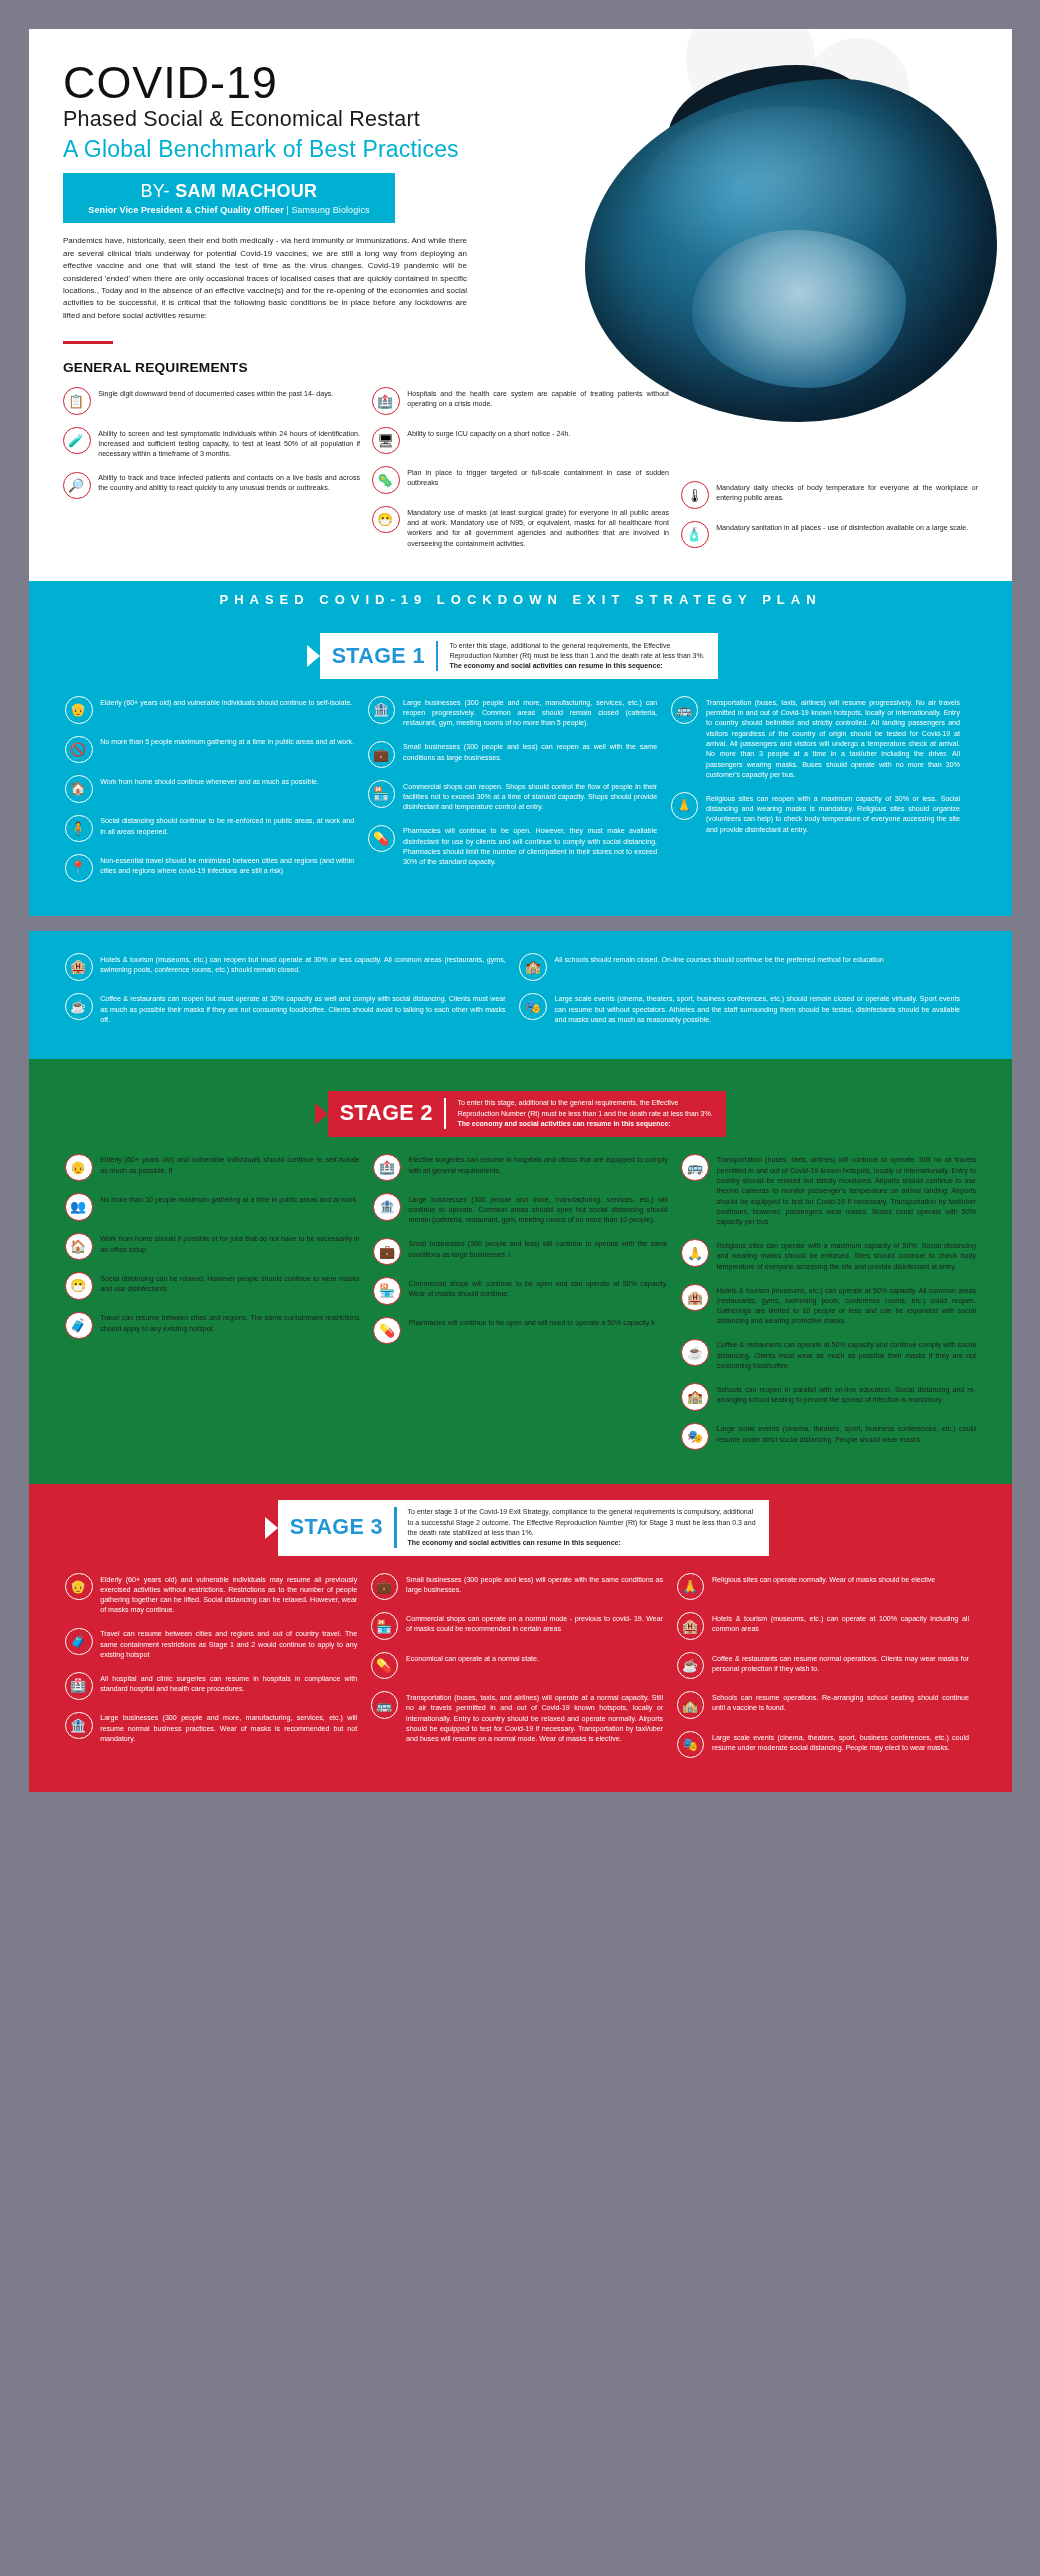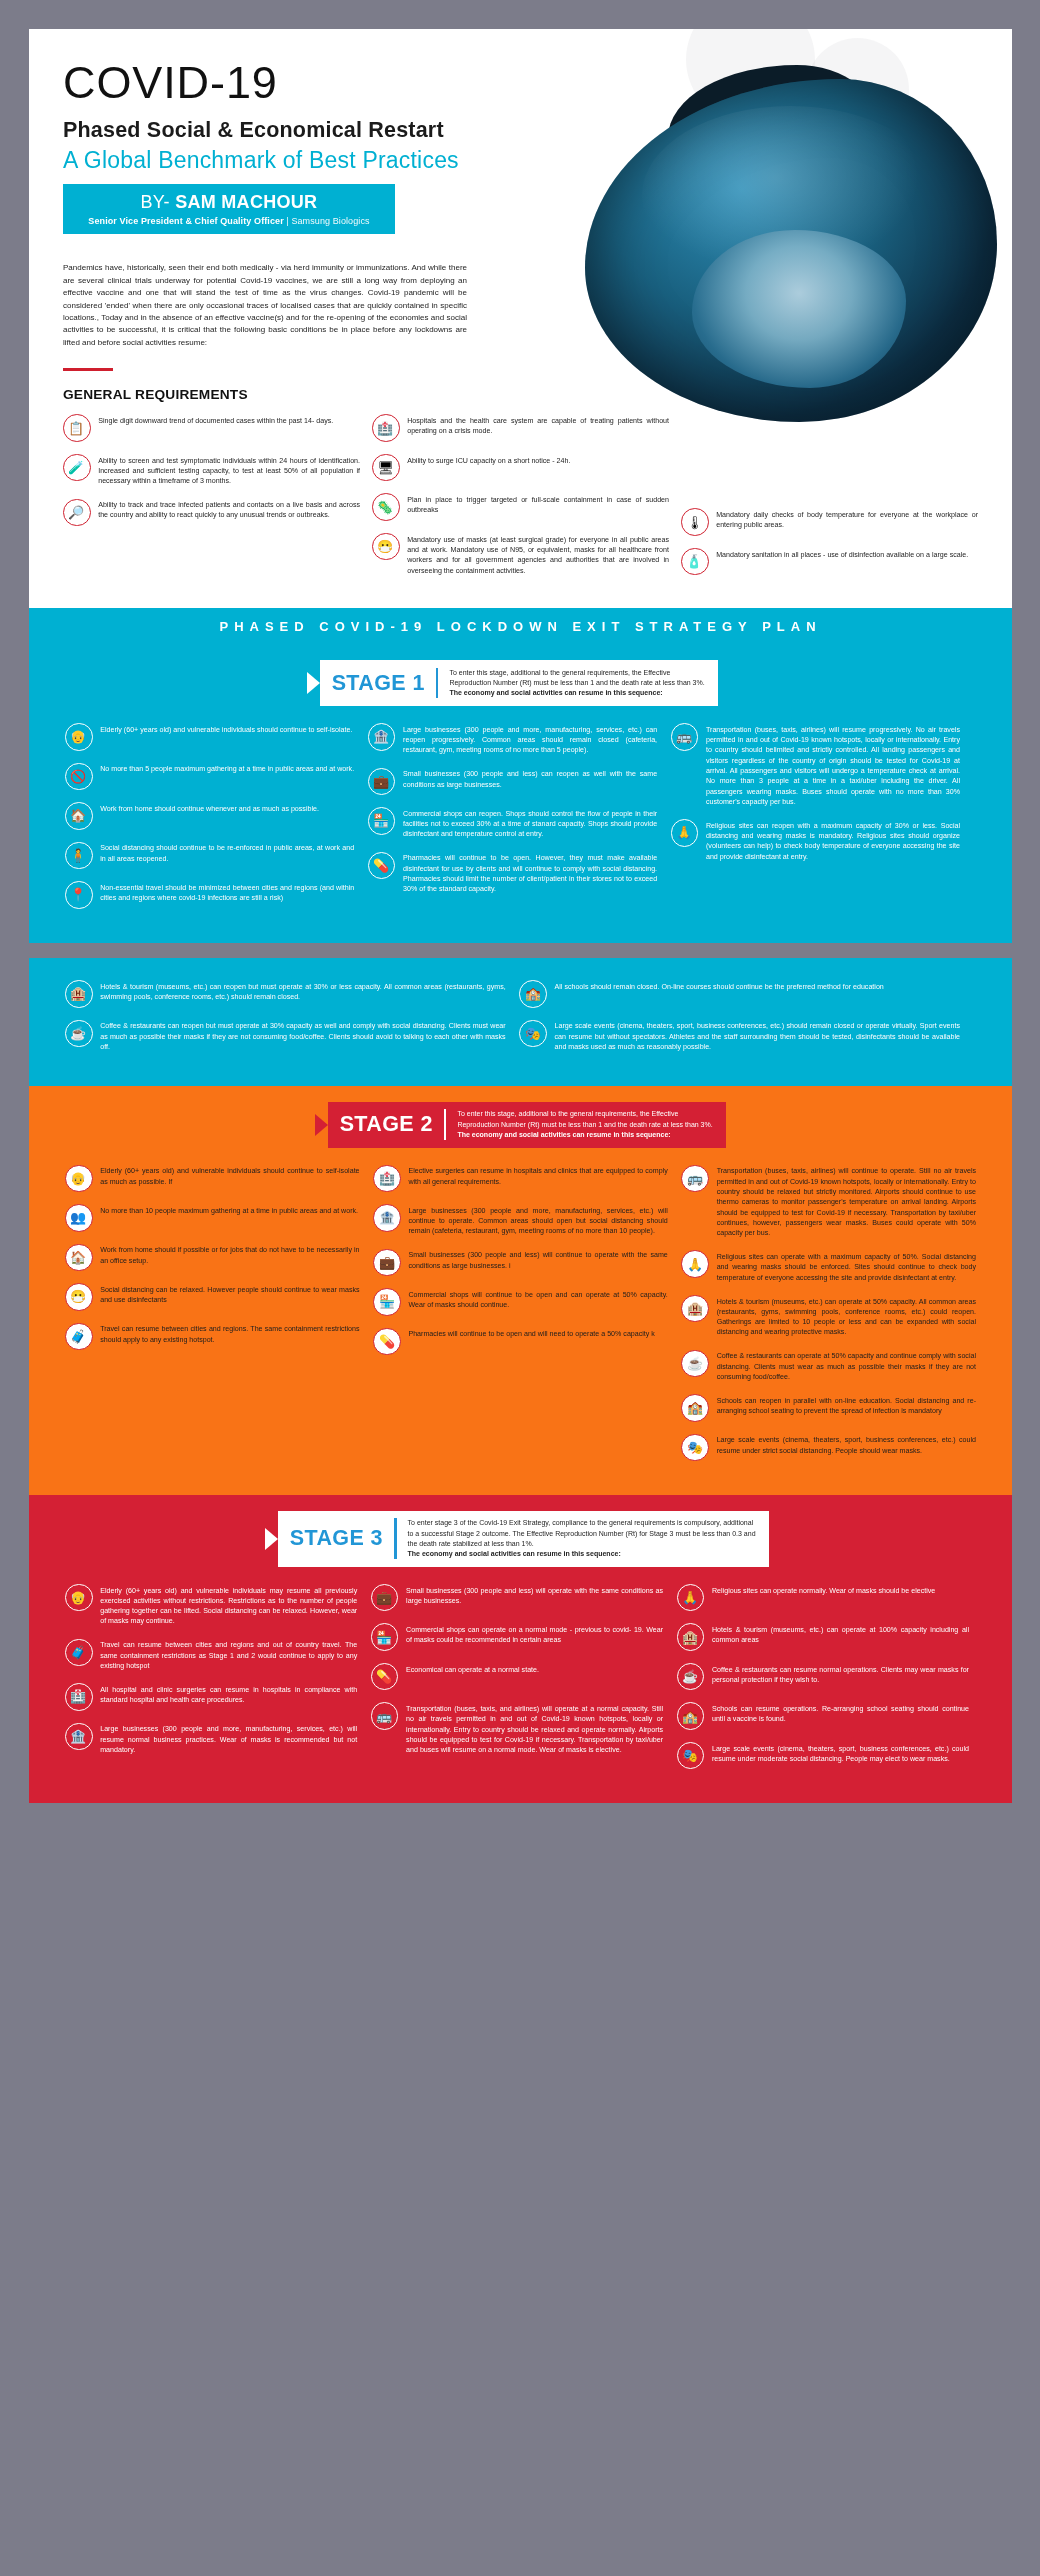--- a/index.html
+++ b/index.html
@@ -42,30 +42,30 @@
   .blob-dark {
     position: absolute; right: 129px; top: 36px; width: 215px; height: 112px;
     background: #0b1c28; border-radius: 60% 40% 55% 45% / 65% 60% 40% 35%;
   }
 
   .title-block { position: relative; z-index: 3; width: 481px; }
   h1.main-title {
     font-size: 45px; font-weight: 300; letter-spacing: 0.9px; color: #111;
     line-height: 1.02;
   }
-  .sub-title { font-size: 21.5px; font-weight: 700; color: #1b1b1b; margin-top: 12px; letter-spacing: 0.2px; }
+  .sub-title { font-size: 21.5px; font-weight: 400; color: #1b1b1b; margin-top: 1px; letter-spacing: 0.2px; }
   .benchmark { font-size: 23px; font-weight: 300; color: #00b0d2; margin-top: 4.3px; letter-spacing: 0.2px; }
 
   .byline { background: #00b0d2; margin-top: 10.3px; padding: 7.7px 12px 8.6px 12px; width: 332px; }
   .byline-top { color: #fff; font-size: 18px; text-align: center; letter-spacing: 0.3px; }
   .byline-top b { font-weight: 700; }
   .byline-sub { color: #fff; font-size: 9px; font-weight: 700; text-align: center; margin-top: 2.6px; letter-spacing: 0.1px; }
   .byline-sub span.light { font-weight: 400; opacity: .95; }
 
-  .intro { position: relative; z-index: 3; width: 404px; margin-top: 28px; font-size: 8px;
+  .intro { position: relative; z-index: 3; width: 404px; margin-top: 12px; font-size: 8px;
            line-height: 1.55; color: #1d1d1d; text-align: justify; }
 
   
   .gr-head { position: relative; z-index: 3; margin-top: 19px; }
   .gr-rule { width: 50px; height: 3.4px; background: #cf1f2e; margin-bottom: 6.9px; }
   .gr-title { font-size: 13.7px; font-weight: 700; color: #111; letter-spacing: 0.2px; margin-top: 16px; }
 
   .gr-grid { position: relative; z-index: 3; margin-top: 12px; padding-bottom: 20.6px; }
   .gr-row { display: flex; gap: 12px; }
   .gr-col { width: 33.33%; }
@@ -80,21 +80,21 @@
   .ic.white { border-color: #fff; background: transparent; }
 
   
   .phased-bar {
     background: #00b0d2; color: #fff; text-align: center;
     font-size: 13px; font-weight: 700; letter-spacing: 6px; padding: 11px 0 10.3px 0;
   }
 
   
   .stage-cyan { background: #00b0d2; padding: 0 16px 22px 0; }
-  .stage-white { background: #f97316; padding: 0 0 22px 0; }
+  .stage-white { background: #15803d; padding: 16px 0 22px 0; }
   .stage-red { background: #d42034; padding: 0 7px 22px 0; }
 
   .stage-head { display: flex; justify-content: center; padding: 15.5px 0 12px 0; }
   .stage-tag {
     display: flex; align-items: stretch; max-width: 670px;
   }
   .arrow {
     width: 0; height: 0; align-self: center;
     border-top: 11px solid transparent; border-bottom: 11px solid transparent;
   }

